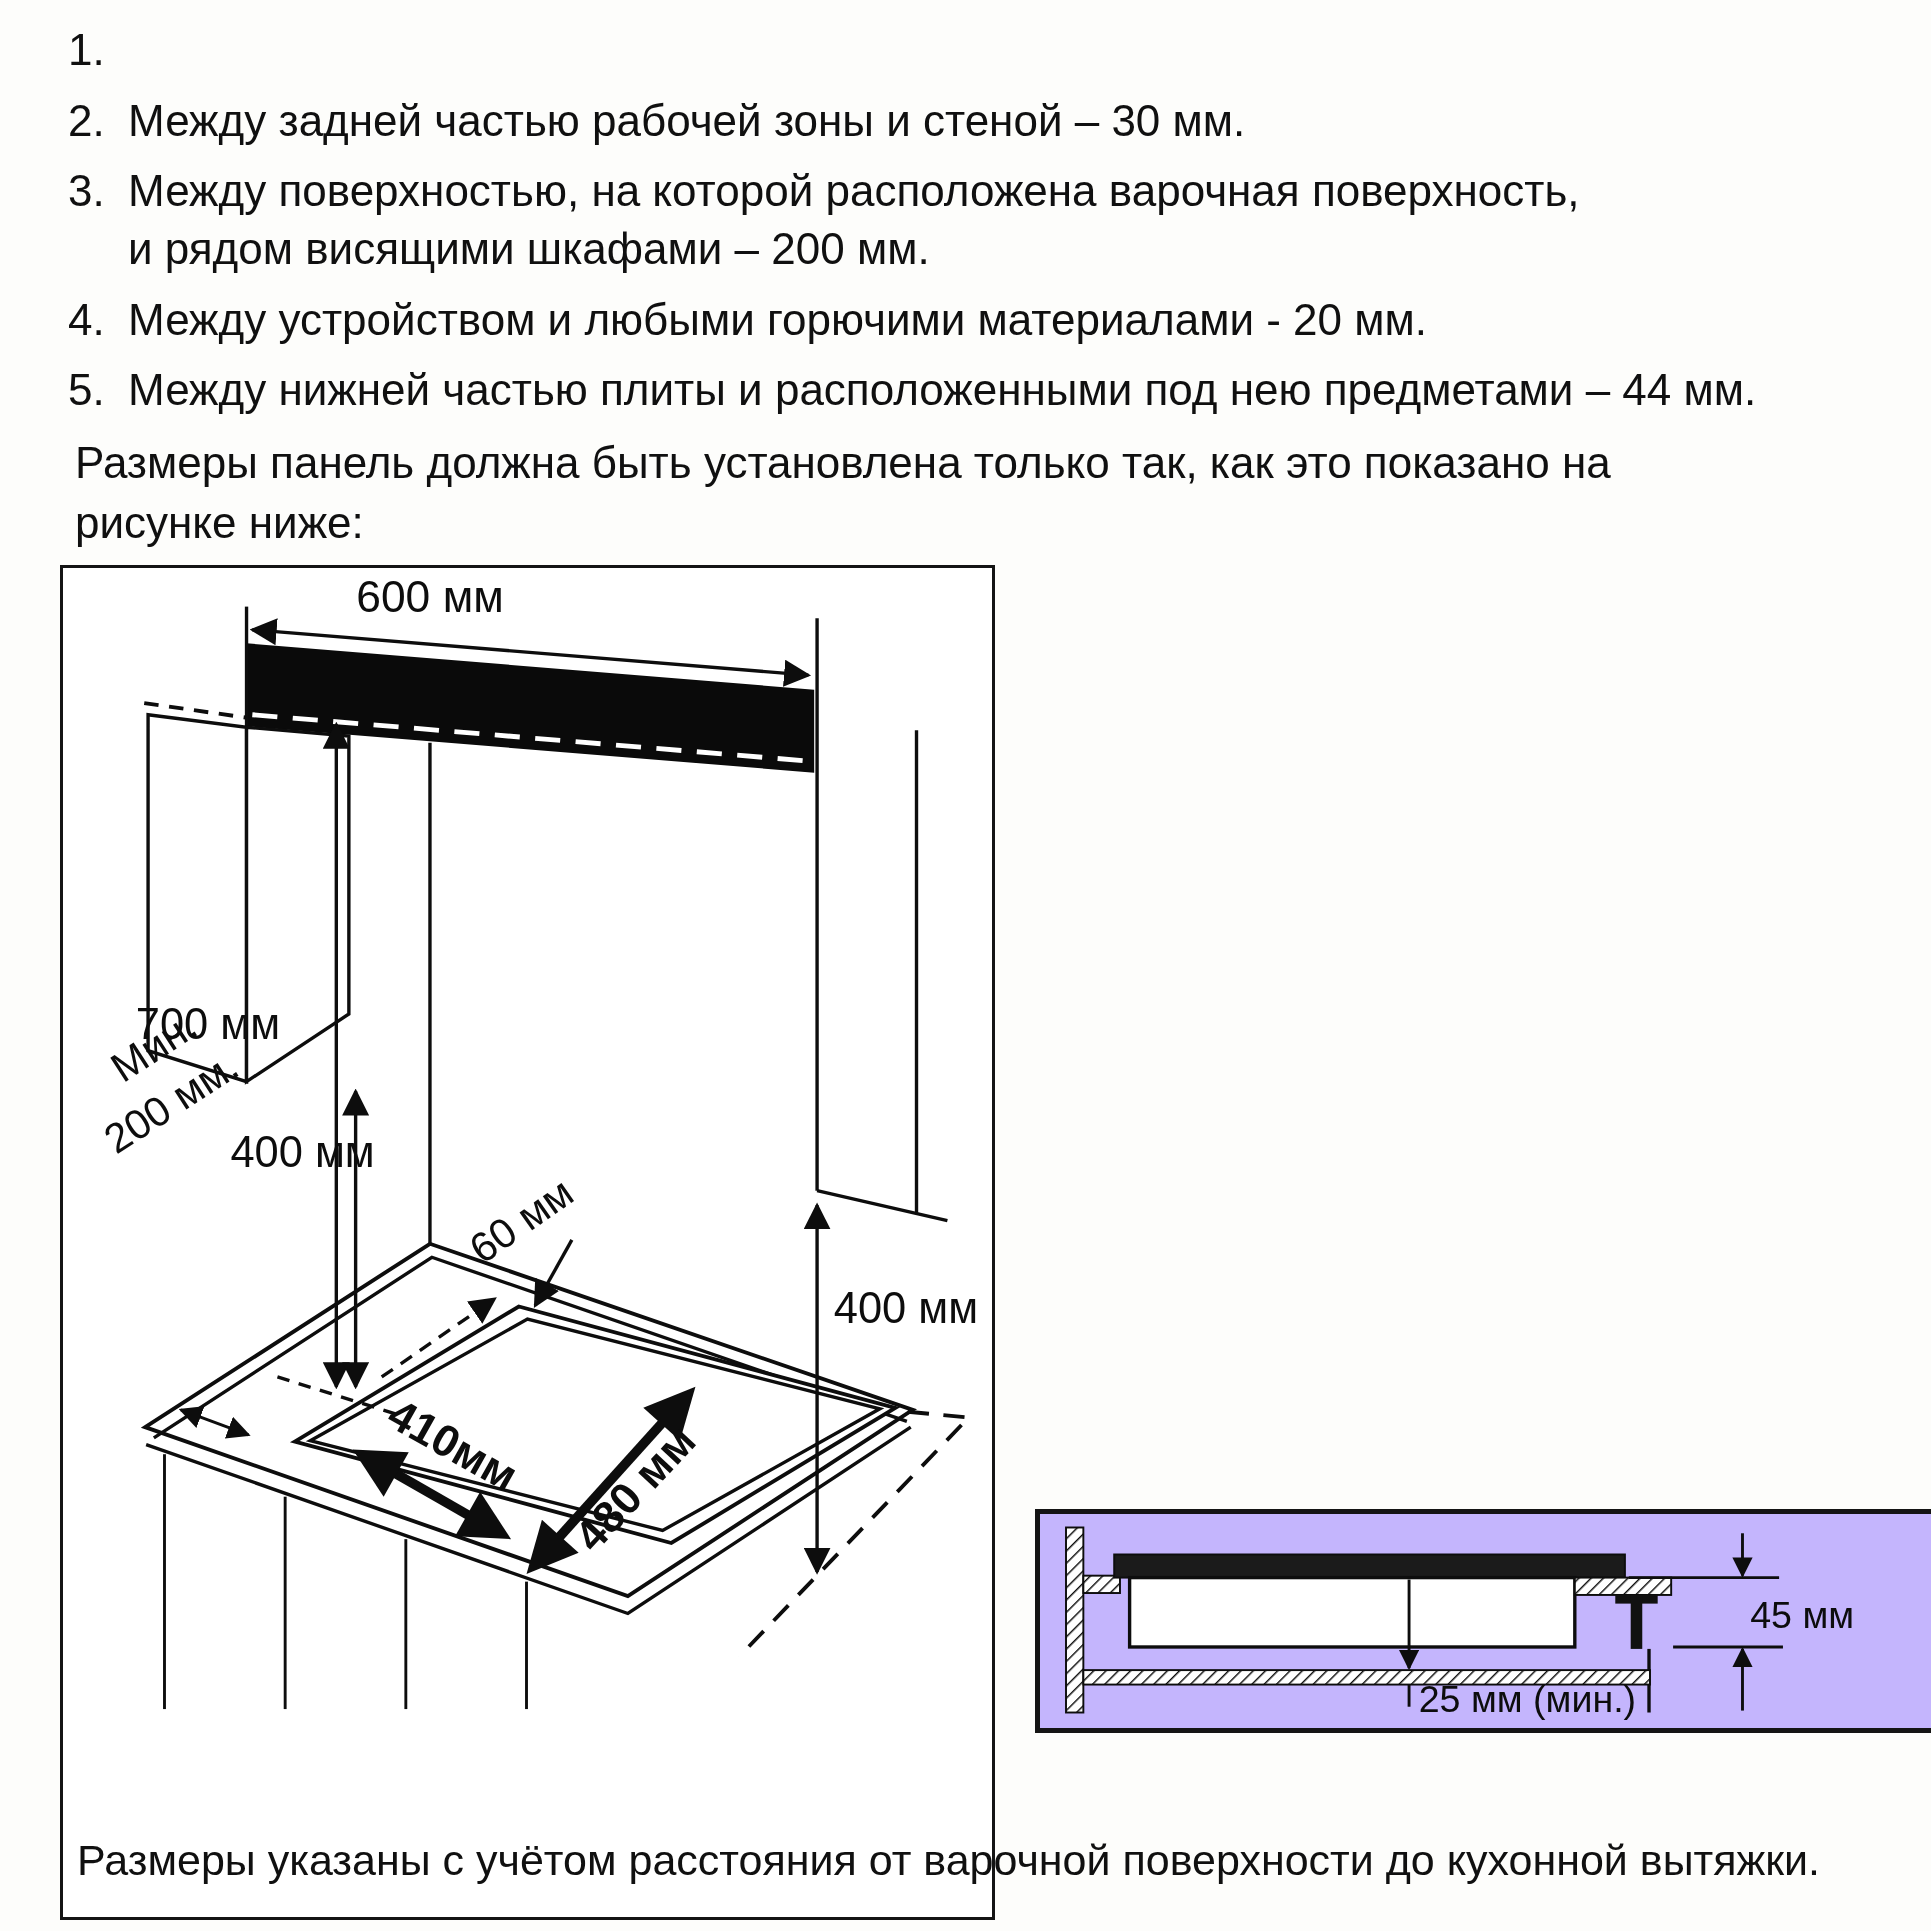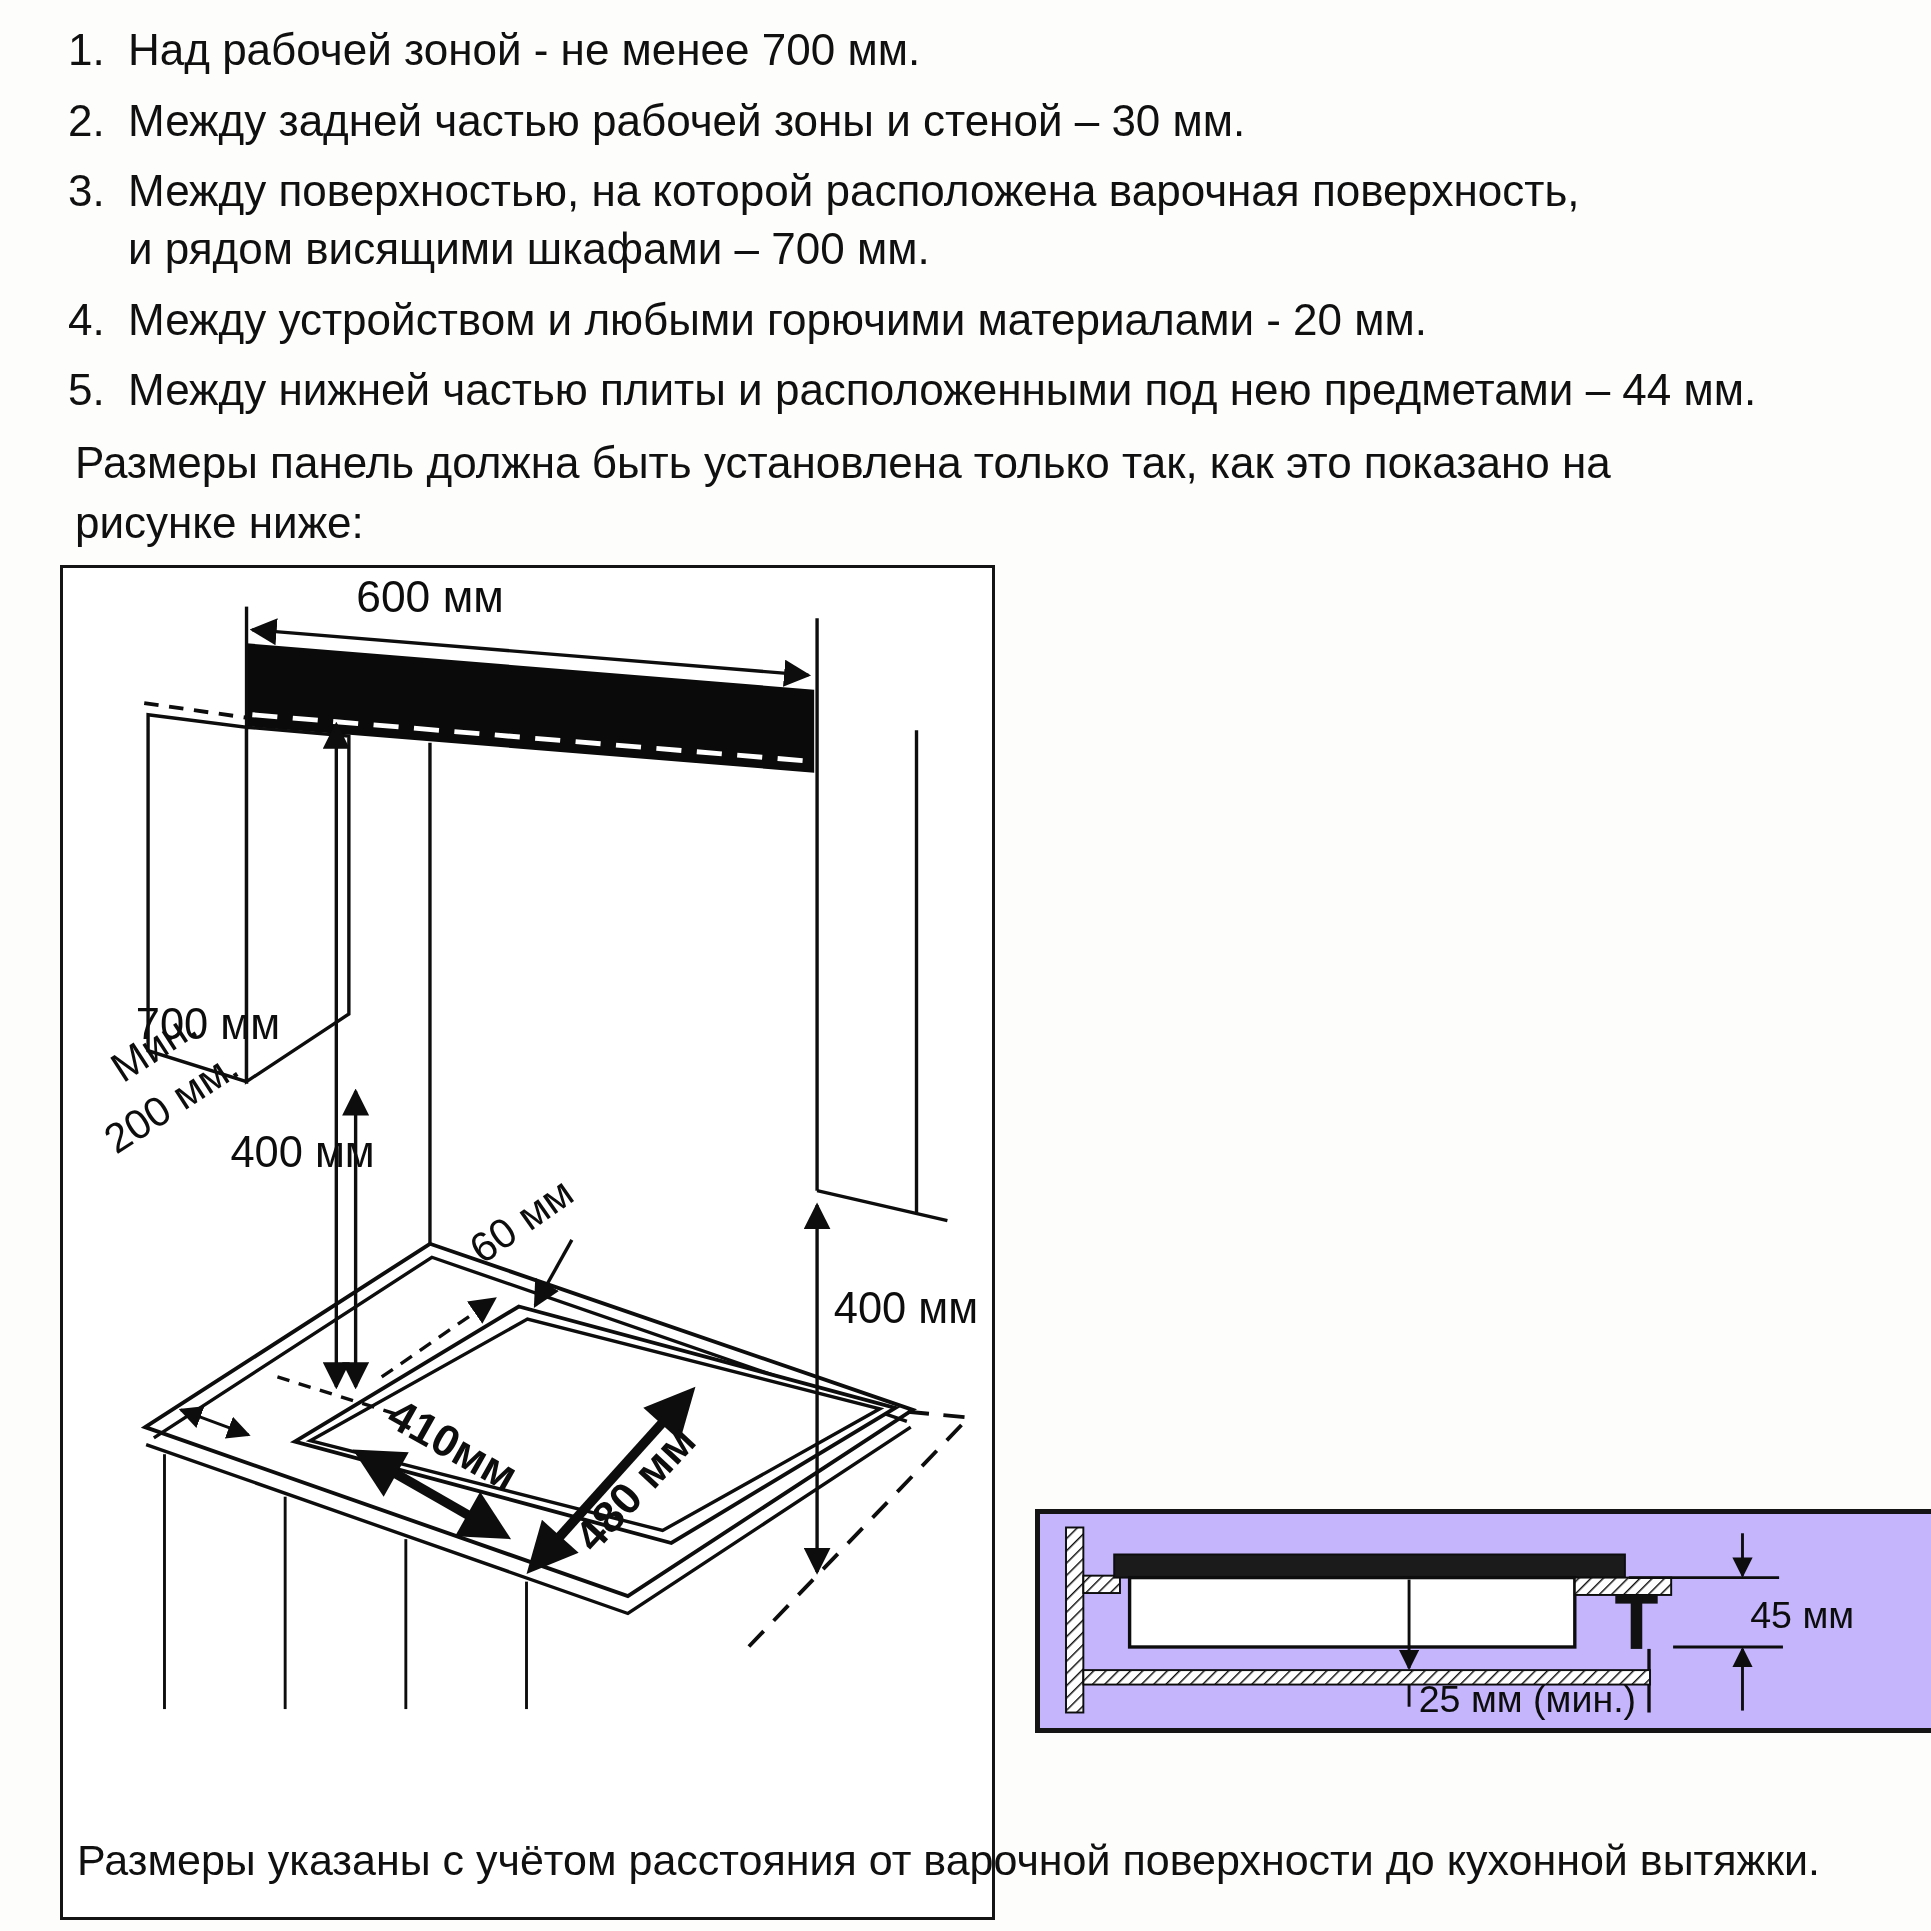--- a/index.html
+++ b/index.html
@@ -28,30 +28,29 @@
   }
   svg{display:block;}
   svg text{font-family:"Liberation Sans", sans-serif;fill:#0d0d0d;}
 </style>
 </head>
 <body>
 
 <div class="list">
   <div class="list-item">
     <div class="num">1.</div>
-    <div class="txt">Над рабочей зоной - не менее 700 мм.</div>
   </div>
   <div class="list-item">
     <div class="num">2.</div>
     <div class="txt">Между задней частью рабочей зоны и стеной – 30 мм.</div>
   </div>
   <div class="list-item">
     <div class="num">3.</div>
     <div class="txt">Между поверхностью, на которой расположена варочная поверхность,
-и рядом висящими шкафами – 700 мм.</div>
+и рядом висящими шкафами – 200 мм.</div>
   </div>
   <div class="list-item">
     <div class="num">4.</div>
     <div class="txt">Между устройством и любыми горючими материалами - 20 мм.</div>
   </div>
   <div class="list-item">
     <div class="num">5.</div>
     <div class="txt">Между нижней частью плиты и расположенными под нею предметами – 44 мм.</div>
   </div>
 </div>

